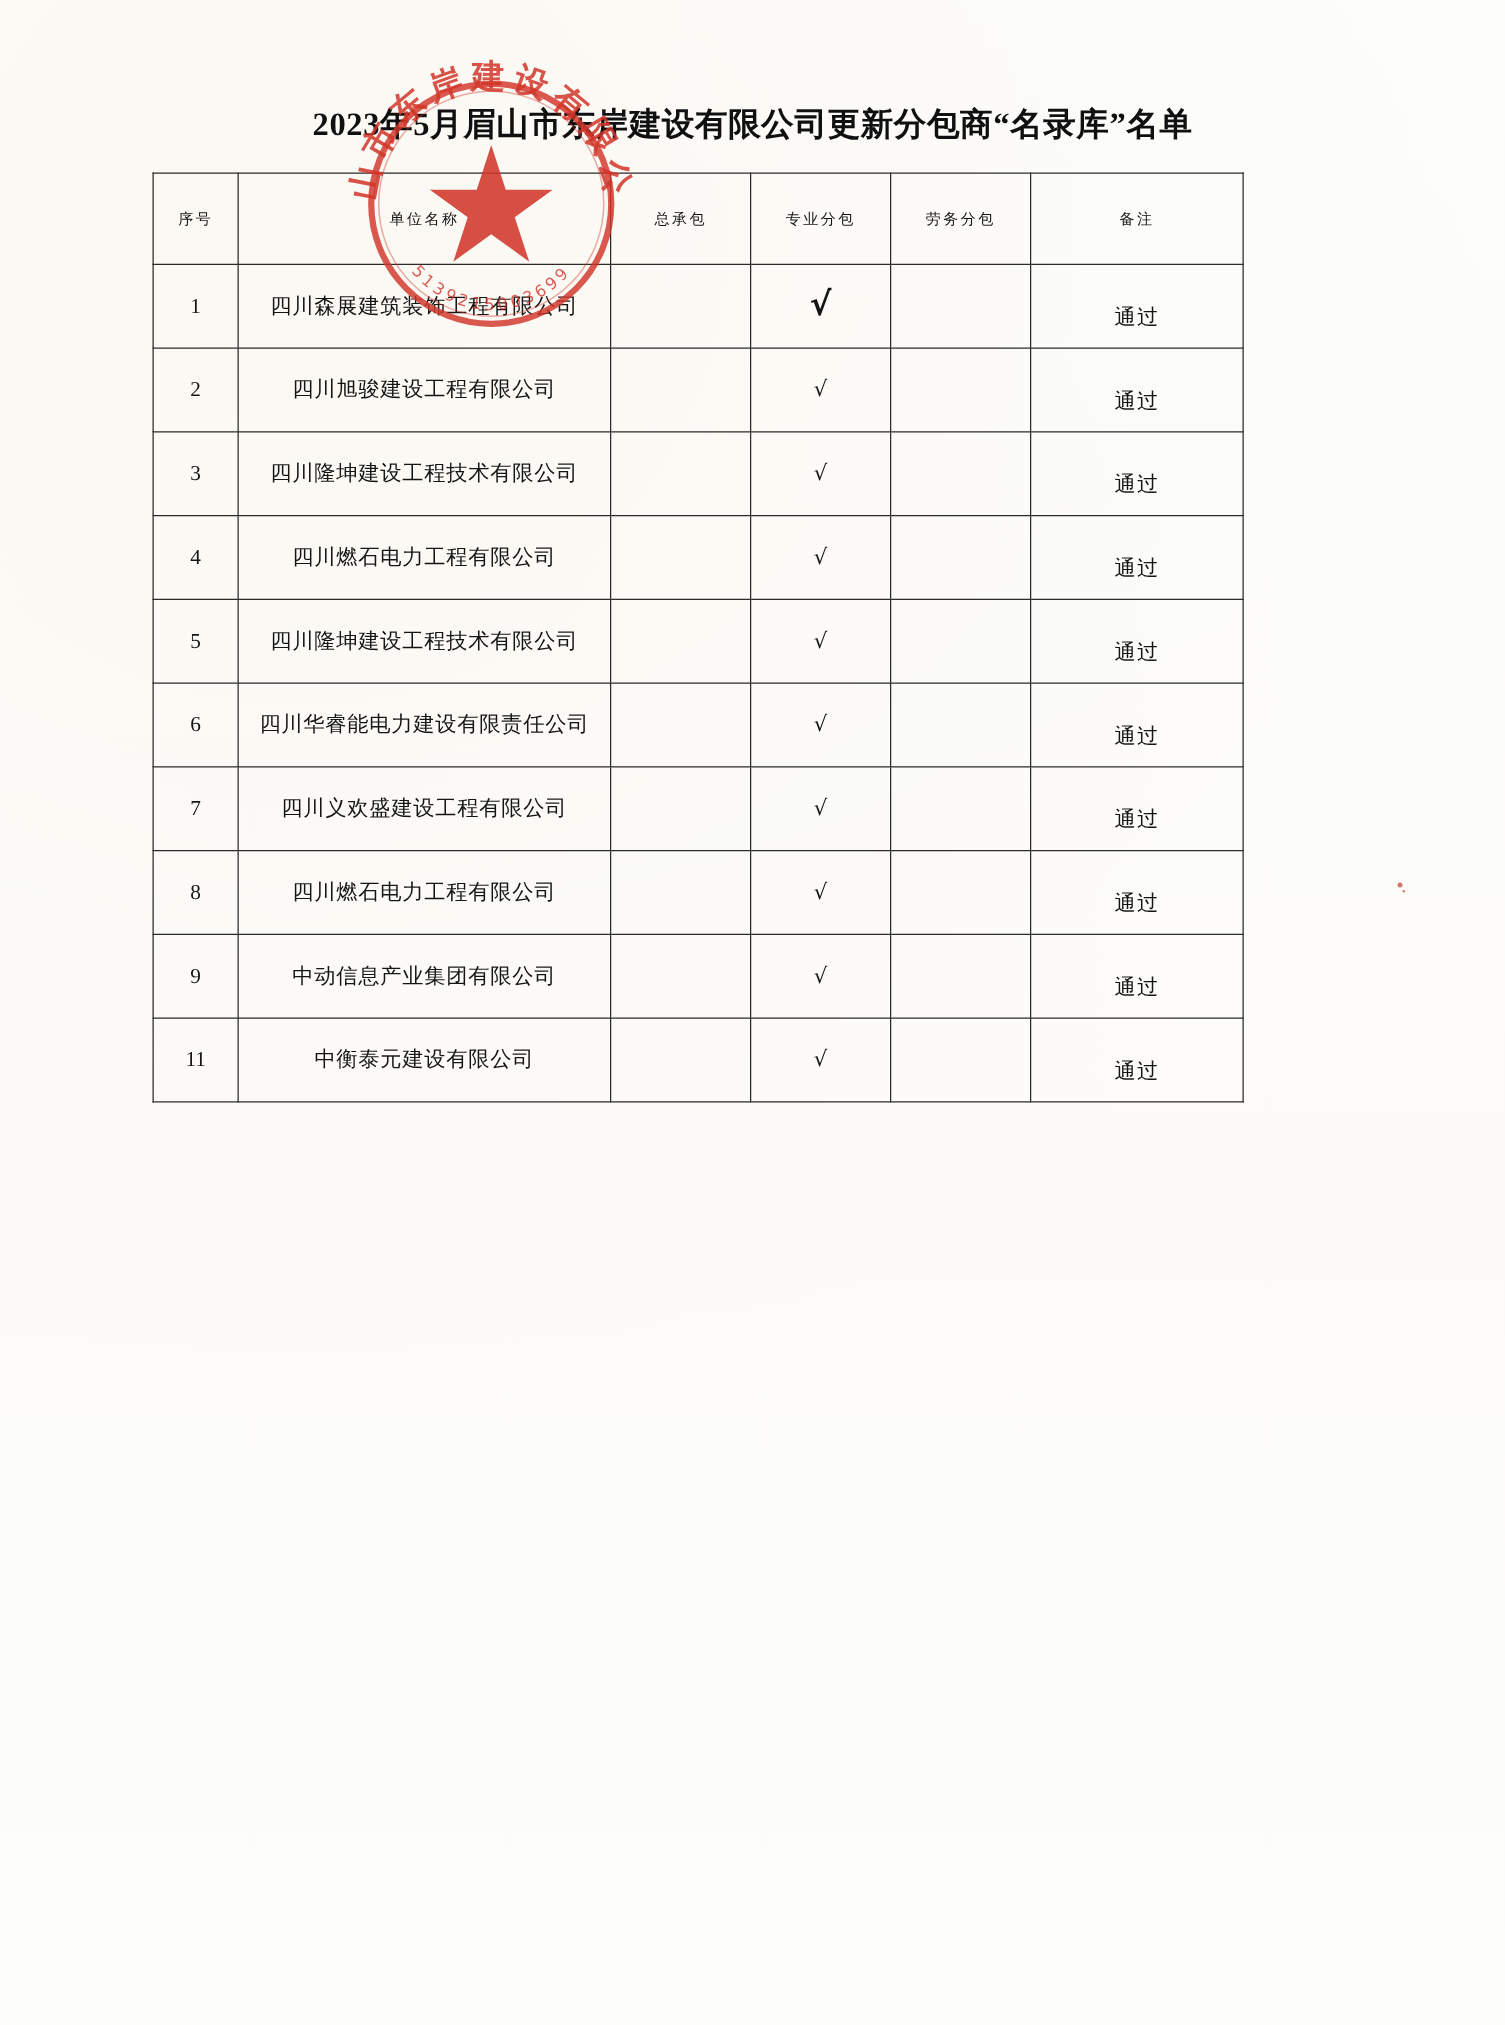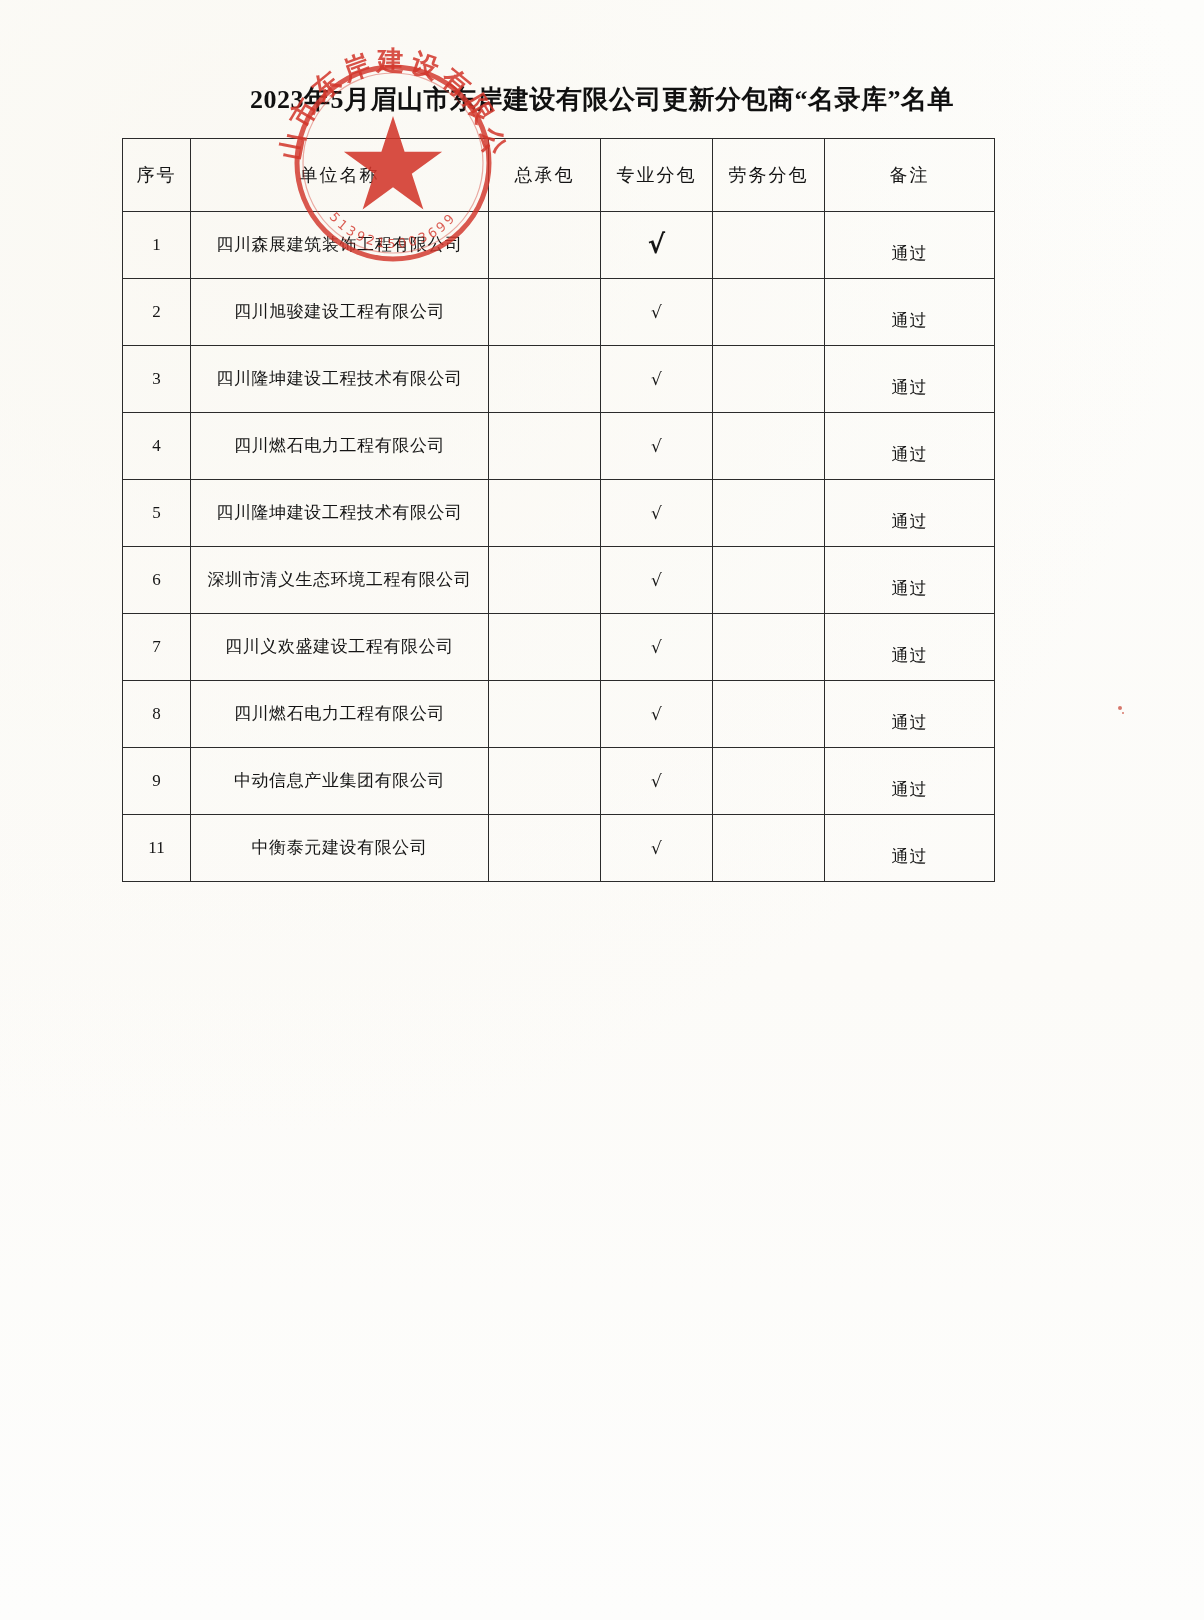--- a/index.html
+++ b/index.html
@@ -53,21 +53,21 @@
     font-weight: normal;
     font-size: 17px;
     text-align: center;
     vertical-align: middle;
     padding: 0 4px;
     line-height: 1.35;
     color: #151515;
   }
   table.listing thead td {
     height: 72px;
-    font-size: 18px;
+    font-size: 12px;
     letter-spacing: 2px;
   }
   table.listing tbody td {
     height: 66px;
   }
   col.c-no      { width: 68px; }
   col.c-name    { width: 298px; }
   col.c-general { width: 112px; }
   col.c-pro     { width: 112px; }
   col.c-labor   { width: 112px; }
@@ -180,21 +180,21 @@
         <tr>
           <td class="seq">5</td>
           <td class="cell-name">四川隆坤建设工程技术有限公司</td>
           <td></td>
           <td class="tick">√</td>
           <td></td>
           <td class="remark">通过</td>
         </tr>
         <tr>
           <td class="seq">6</td>
-          <td class="cell-name">深圳市清义生态环境工程有限公司</td>
+          <td class="cell-name">四川华睿能电力建设有限责任公司</td>
           <td></td>
           <td class="tick">√</td>
           <td></td>
           <td class="remark">通过</td>
         </tr>
         <tr>
           <td class="seq">7</td>
           <td class="cell-name">四川义欢盛建设工程有限公司</td>
           <td></td>
           <td class="tick">√</td>

